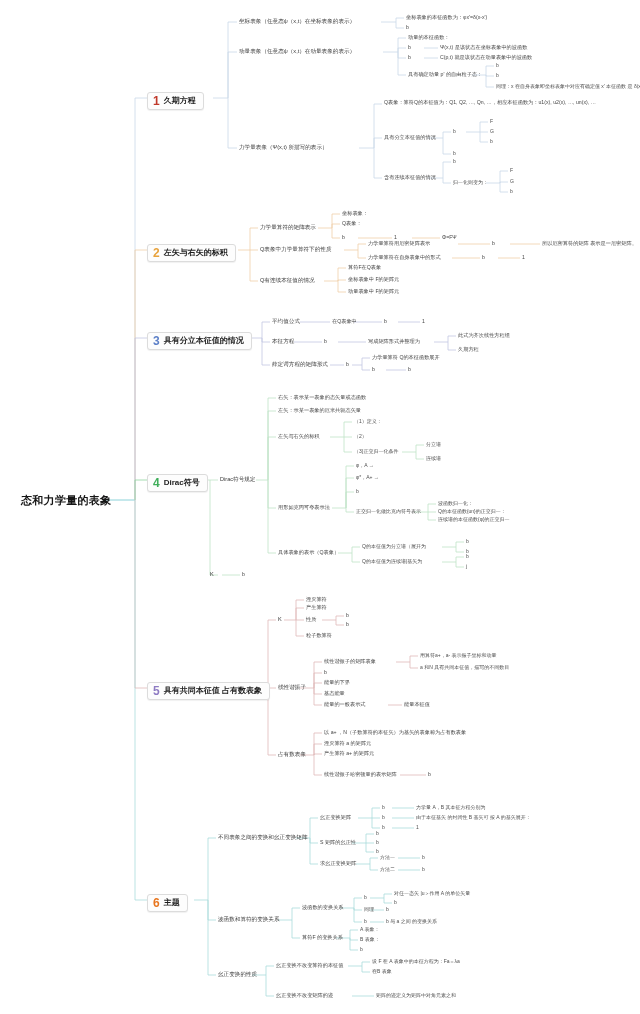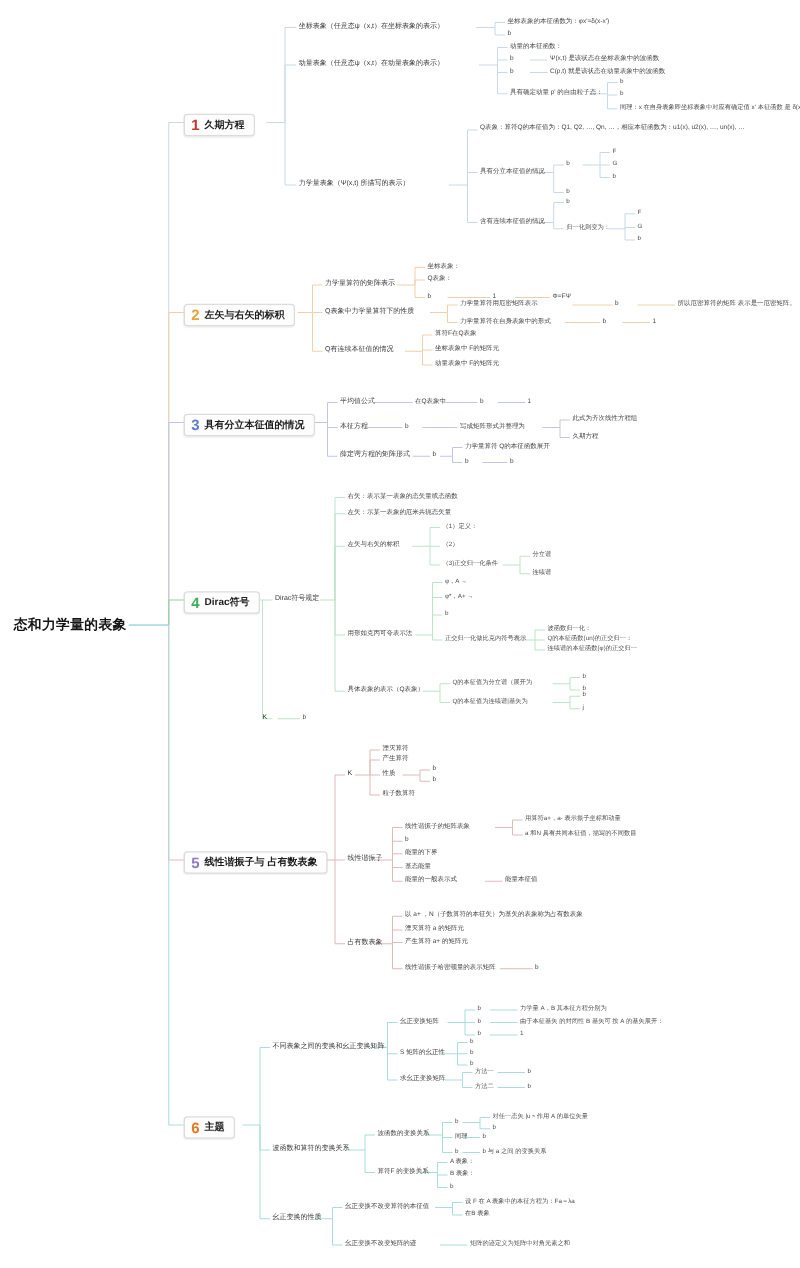--- a/index.html
+++ b/index.html
@@ -380,21 +380,21 @@
           <path d="M362 966 V972"></path>
         <path d="M362 962 H370"></path>
           <path d="M362 972 H370"></path>
         <path d="M352 996 H366"></path>
           <path d="M366 996 V996"></path>
           <path d="M366 996 H374"></path>
       </g>
     </g>
   </svg>
 
-  <div class="node root" style="left:11px;top:494px;">态和力学量的表象</div>
+  <div class="node root" style="left:21px;top:494px;">态和力学量的表象</div>
 
   <div class="node" style="left:147px;top:90px;">
     <span class="chip c1">
       <span class="num">1</span>
       <span>久期方程</span>
     </span>
   </div>
   <div class="node" style="left:147px;top:242px;">
     <span class="chip c2">
       <span class="num">2</span>
@@ -409,21 +409,21 @@
   </div>
   <div class="node" style="left:147px;top:472px;">
     <span class="chip c4">
       <span class="num">4</span>
       <span>Dirac符号</span>
     </span>
   </div>
   <div class="node" style="left:147px;top:680px;">
     <span class="chip c5">
       <span class="num">5</span>
-      <span>线性谐振子与 占有数表象</span>
+      <span>具有共同本征值 占有数表象</span>
     </span>
   </div>
   <div class="node" style="left:147px;top:892px;">
     <span class="chip c6">
       <span class="num">6</span>
       <span>主题</span>
     </span>
   </div>
 
   <div class="node t2" style="left:239px;top:18px;">坐标表象（任意态ψ（x,t）在坐标表象的表示）</div>

